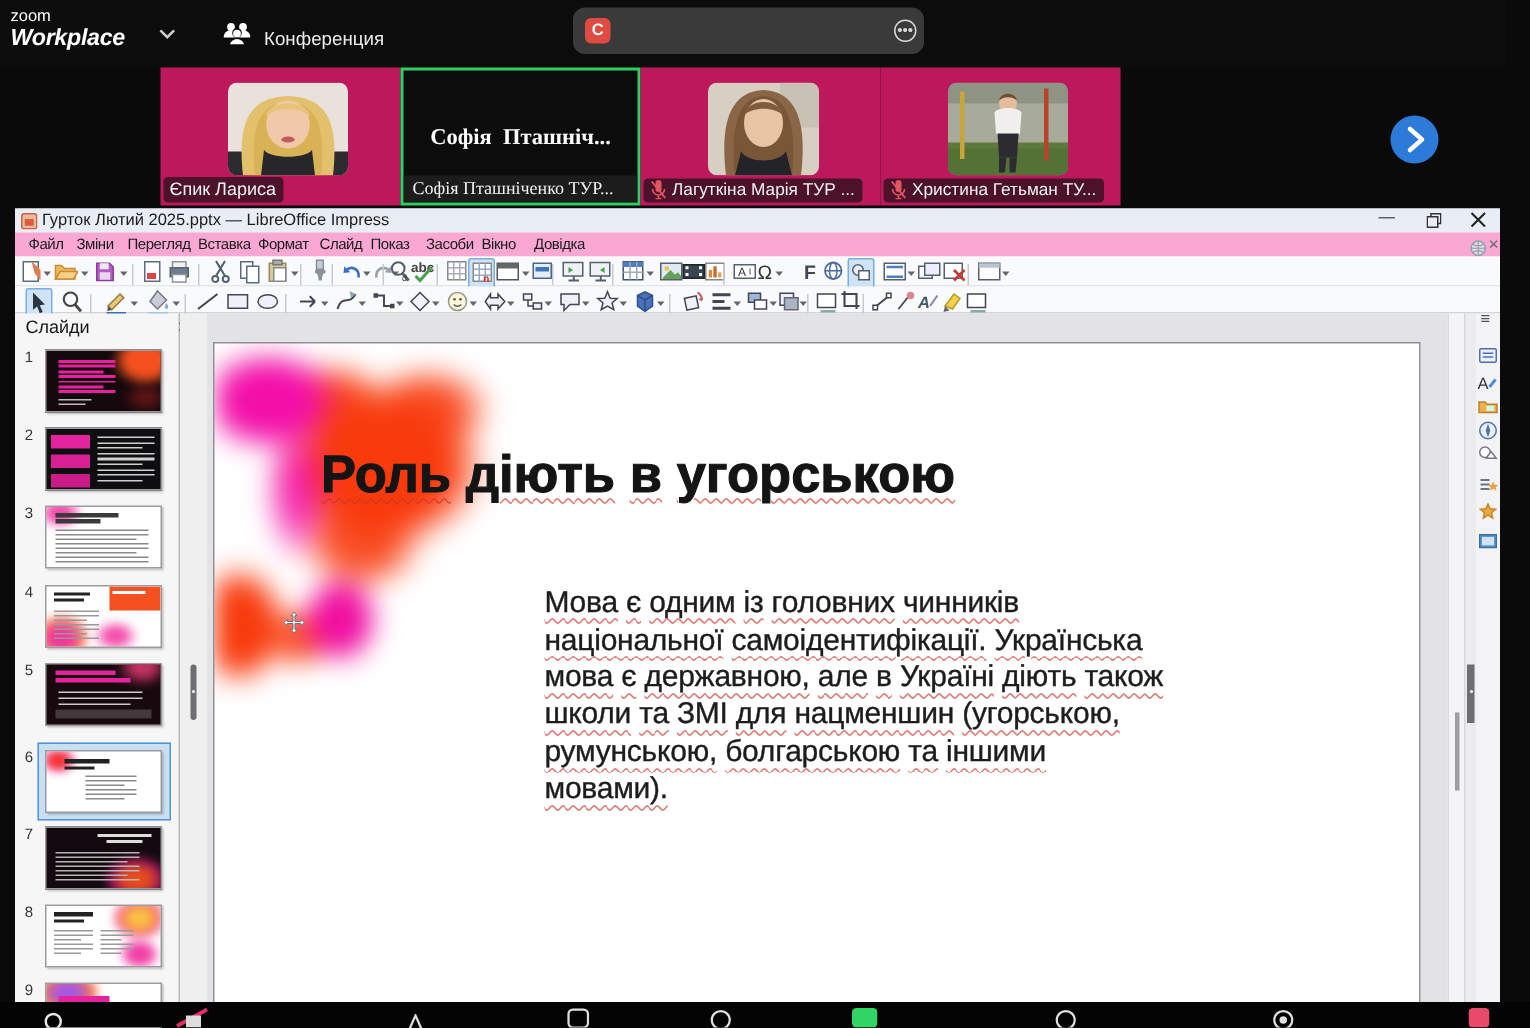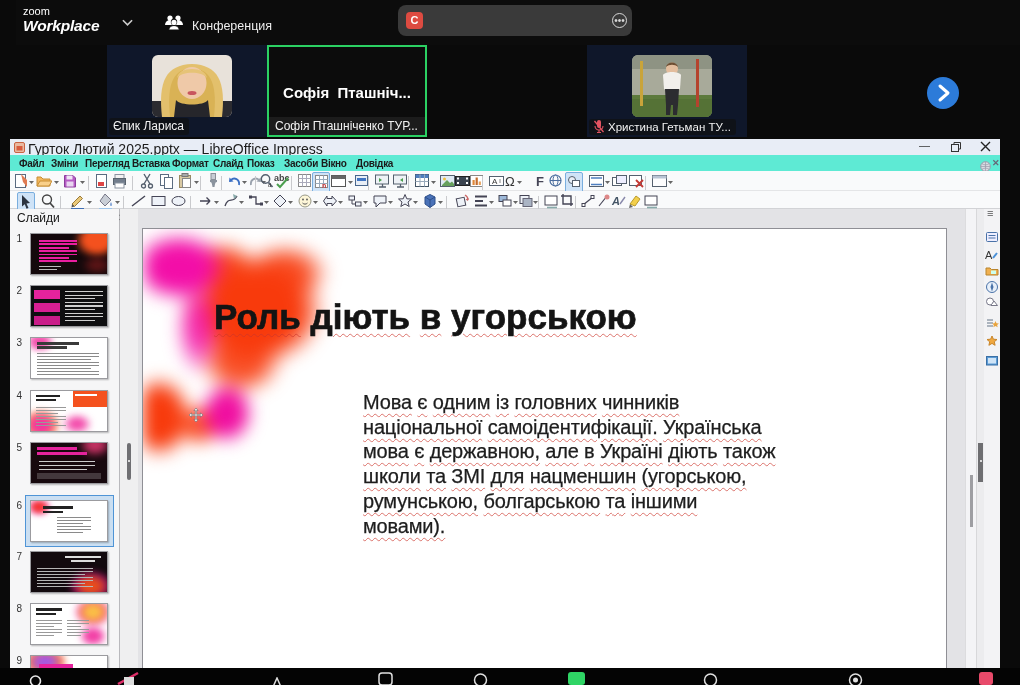--- a/index.html
+++ b/index.html
@@ -1,42 +1,42 @@
 <!DOCTYPE html>
 <html><head>
 <meta charset="utf-8">
 <style>
   * { margin:0; padding:0; box-sizing:border-box; }
   html,body { width:1020px; height:685px; overflow:hidden; background:#0a0a0a;
     font-family:"Liberation Sans", sans-serif; }
   
-  #topbar { position:absolute; left:16px; top:0; width:1004px; height:45px; background:#0c0c0c; }
+  #topbar { position:absolute; left:0; top:0; width:1004px; height:45px; background:#0c0c0c; }
   #zlogo1 { position:absolute; left:7px; top:5px; color:#fff; font-size:11px; font-weight:500; }
   #zlogo2 { position:absolute; left:7px; top:17px; color:#fff; font-size:15.5px; font-weight:700; letter-spacing:-0.2px;font-style:italic; }
   #chev { position:absolute; left:106px; top:19px; width:11px; height:8px; }
   #conf { position:absolute; left:176px; top:19px; color:#ededed; font-size:12.5px; }
   #tabpill { position:absolute; left:382px; top:5px; width:234px; height:31px; background:#3a3a3a; border-radius:8px; }
   #tabico { position:absolute; left:8px; top:7px; width:17px; height:17px; background:#dd4b41; border-radius:4px;
      color:#fff; font-size:11px; font-weight:700; text-align:center; line-height:17px; }
   #tabtxt { position:absolute; left:32px; top:8px; color:#ececec; font-size:13px; white-space:nowrap; }
   #tabdots { position:absolute; left:214px; top:8px; width:15px; height:15px; border:1.4px solid #d8d8d8; border-radius:50%;
      color:#d8d8d8; font-size:10px; line-height:13px; text-align:center; letter-spacing:0; }
   
   #strip { position:absolute; left:107px; top:45px; width:800px; height:92px; }
-  .tile { position:absolute; top:0; width:160px; height:92px; background:#0f172a; overflow:hidden; }
+  .tile { position:absolute; top:0; width:160px; height:92px; background:#be185d; overflow:hidden; }
   .av { position:absolute; border-radius:6px; overflow:hidden; }
   .nlabel { position:absolute; left:2px; bottom:2px; background:rgba(15,15,15,0.65); color:#f2f2f2;
     font-size:11.5px; padding:1px 5px 2px 4px; border-radius:3px; white-space:nowrap; display:flex; align-items:center; gap:3px;}
   .ctrname { position:absolute; left:0; right:0; top:37px; text-align:center; color:#fff; font-weight:700; font-size:15px; }
   #nextbtn { position:absolute; left:927px; top:77px; width:32px; height:32px; border-radius:50%; background:#2c7bd9; }
   
   #win { position:absolute; left:10px; top:139px; width:990px; height:529px; background:#f7f7f8; }
   #titlebar { position:absolute; left:0; top:0; width:990px; height:16px; background:#e8edf6; }
-  #wtitle { position:absolute; left:18px; top:2px; font-size:14px; color:#1c1c1c; }
-  #menubar { position:absolute; left:0; top:16px; width:990px; height:16px; background:#5eead4;font-weight:bold; }
+  #wtitle { position:absolute; left:18px; top:2px; font-size:11px; color:#1c1c1c; }
+  #menubar { position:absolute; left:0; top:16px; width:990px; height:16px; background:#f9a8d4; }
   .mi { position:absolute; top:3px; font-size:10px; color:#1b1b1b; letter-spacing:-0.3px; }
   #tb1 { position:absolute; left:0; top:32px; width:990px; height:20px; background:#f9fafb; border-bottom:1px solid #e4e5e7; }
   #tb2 { position:absolute; left:0; top:52px; width:990px; height:18px; background:#f9fafb; border-bottom:1px solid #d2d3d6; }
   
   #content { position:absolute; left:0; top:70px; width:990px; height:459px; }
   #panel { position:absolute; left:0; top:0; width:110px; height:459px; background:#f6f6f7; border-right:1px solid #b9b9bd; }
   #phead { position:absolute; left:7px; top:2px; font-size:12px; color:#161616; }
   #pclose { position:absolute; left:108px; top:3px; font-size:10px; color:#555; }
   .thumb { position:absolute; left:20px; width:78px; height:42px; background:#fff; border:1px solid #9b9b9f;
      overflow:hidden; box-shadow:1px 1px 1.5px rgba(0,0,0,0.25);}
@@ -112,26 +112,44 @@
         <path d="M18 62 C15 33 19 14 40 13 C61 14 65 33 62 62 Z" fill="#d9b255"></path>
         <ellipse cx="40" cy="28" rx="14.5" ry="16" fill="#efc9a8"></ellipse>
         <path d="M25 23 C26 11 54 11 55 23 C50 16 30 16 25 23 Z" fill="#e6c377"></path>
         <ellipse cx="40" cy="38" rx="4.5" ry="2" fill="#c8565e"></ellipse>
         <path d="M24 45 C28 51 52 51 56 45 L58 62 L22 62 Z" fill="#26262b"></path>
       </svg>
     </div>
     <div class="nlabel" style="font-size:12px">Єпик Лариса</div>
   </div>
 
-  <div class="tile" style="left:160px; background:#0c0c0c; border:2.5px solid #2bd163;">
+  <div class="tile" style="left:160px; background:#0c0c0c; border:2.5px solid #2bd163;font-family:Liberation Serif, serif;">
     <div class="ctrname">Софія&nbsp; Пташніч...</div>
     <div style="position:absolute;left:0;right:0;bottom:0;height:18px;background:rgba(32,32,32,0.85)"></div>
     <div style="position:absolute;left:6px;bottom:2px;color:#f2f2f2;font-size:12px;white-space:nowrap">Софія Пташніченко ТУР...</div>
   </div>
 
+  <div class="tile" style="left:320px">
+    <div class="av" style="left:45px;top:10px;width:74px;height:62px;">
+      <svg width="74" height="62" viewBox="0 0 74 62">
+        <rect width="74" height="62" fill="#d6cfc2"></rect>
+        <rect x="48" y="0" width="26" height="30" fill="#c9c2b4"></rect>
+        <path d="M12 62 C8 28 14 6 37 5 C60 6 66 28 62 62 Z" fill="#8a6647"></path>
+        <path d="M18 62 C15 32 19 10 37 9 C55 10 59 32 56 62 Z" fill="#7a5638"></path>
+        <ellipse cx="37" cy="27" rx="13" ry="16" fill="#e8c3a4"></ellipse>
+        <path d="M24 22 C26 10 48 10 50 22 C45 16 29 16 24 22 Z" fill="#7d5c3e"></path>
+        <path d="M22 46 C27 54 47 54 52 46 L56 62 L18 62 Z" fill="#23232a"></path>
+      </svg>
+    </div>
+    <div class="nlabel"><svg width="12" height="13" viewBox="0 0 12 13">
+          <path d="M4 2 a2 2 0 0 1 4 0 v4 a2 2 0 0 1 -4 0 Z" fill="#e35462"></path>
+          <path d="M2 6 a4 4 0 0 0 8 0 M6 10 v2 M4 12.5 h4" stroke="#e35462" stroke-width="1.1" fill="none"></path>
+          <path d="M1.5 1 L10.5 12" stroke="#e35462" stroke-width="1.3"></path>
+        </svg>Лагуткіна Марія ТУР ...</div>
+  </div>
 
   <div class="tile" style="left:480px">
     <div class="av" style="left:45px;top:10px;width:80px;height:62px;">
       <svg width="80" height="62" viewBox="0 0 80 62">
         <rect width="80" height="62" fill="#a8aa9a"></rect>
         <rect x="0" y="0" width="80" height="14" fill="#8e9383"></rect>
         <rect x="0" y="40" width="80" height="22" fill="#5d7a3c"></rect>
         <rect x="0" y="44" width="80" height="18" fill="#557236"></rect>
         <rect x="8" y="6" width="3" height="45" fill="#c9a43a"></rect>
         <rect x="64" y="4" width="3" height="48" fill="#b5432e"></rect>

